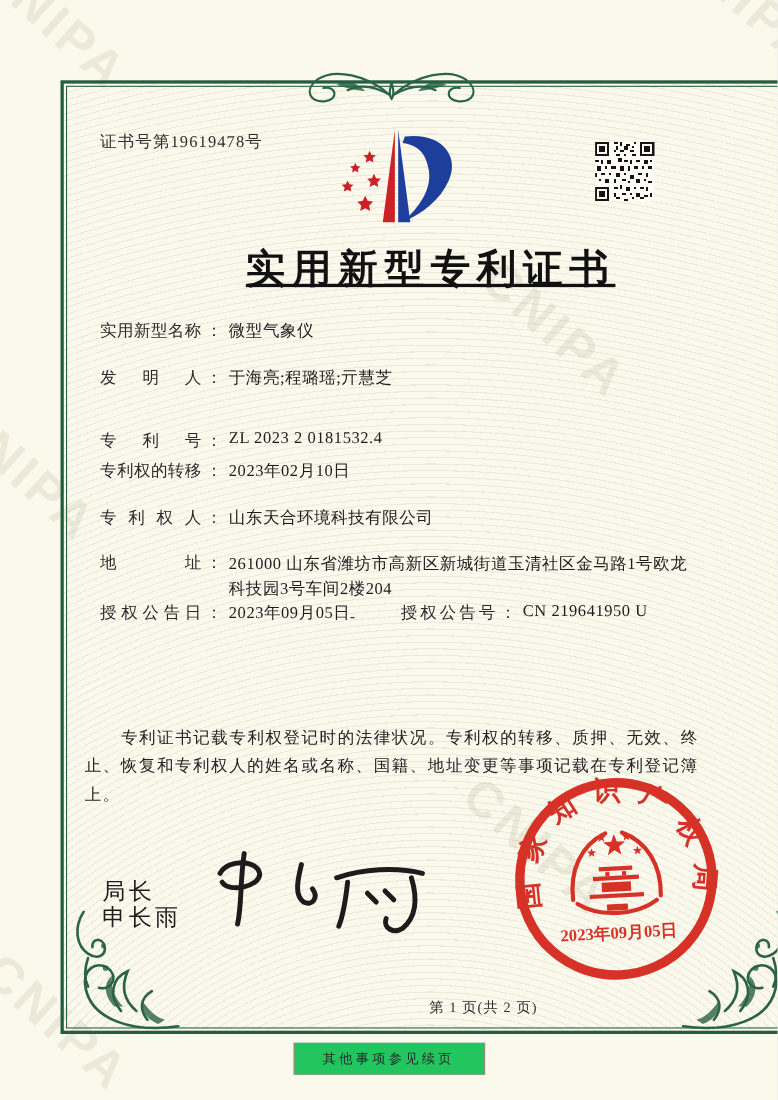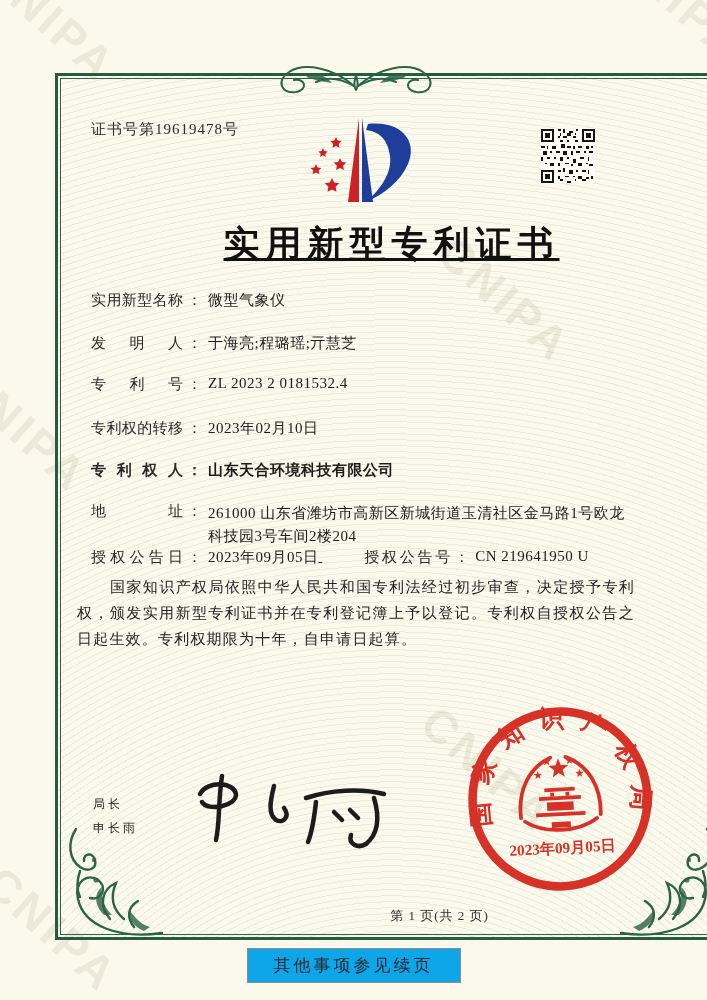--- a/index.html
+++ b/index.html
@@ -48,31 +48,31 @@
     color:#2a2a2a;vertical-align:top;
   }
   .colon{display:inline-block;margin:0 6px 0 4px;color:#2a2a2a;vertical-align:top;}
   .fvalue{display:inline-block;color:#1c1c1c;letter-spacing:0.5px;vertical-align:top;}
   .fvalue.wrap{white-space:normal;width:430px;line-height:23px;}
   .row-grant .grp2{margin-left:42px;}
   .para{
     position:absolute;left:19px;width:558px;font-size:15px;line-height:26px;
     letter-spacing:1.2px;text-indent:2.2em;color:#232323;text-align:justify;
   }
-  .signer{position:absolute;left:35px;font-size:12px;letter-spacing:3px;color:#1d1d1d;}
+  .signer{position:absolute;left:35px;font-size:21px;letter-spacing:3px;color:#1d1d1d;}
   .signature{position:absolute;left:130px;top:688px;width:215px;height:88px;}
   .seal{position:absolute;left:407px;top:628px;width:190px;height:190px;transform:rotate(-3deg);opacity:0.95;}
   .page-num{
     position:absolute;left:0;bottom:12px;width:100%;text-align:center;
     font-size:13px;letter-spacing:1px;color:#2f2f2f;padding-left:48px;
   }
   .footer-note{
     position:absolute;left:50%;top:948px;transform:translateX(-50%);
-    border:1px solid #8f8d83;background:#0ea5e9;padding:5px 26px;
-    font-size:17px;letter-spacing:3px;color:#2a2a2a;white-space:nowrap;
+    border:1px solid #8f8d83;background:#22c55e;padding:5px 26px;
+    font-size:12px;letter-spacing:3px;color:#2a2a2a;white-space:nowrap;
   }
   .ornament-top{position:absolute;left:178px;top:-20px;width:240px;height:44px;}
   .corner{position:absolute;width:118px;height:120px;bottom:-6px;}
   .corner.left{left:-8px;}
   .corner.right{right:-8px;transform:scaleX(-1);}
 </style>
 </head>
 <body>
 
 <div class="page">
@@ -222,42 +222,42 @@
     </svg>
 
     <div class="title">实用新型专利证书</div>
 
     <div class="row" style="top:215px;">
       <span class="flabel">实用新型名称</span><span class="colon">：</span><span class="fvalue">微型气象仪</span>
     </div>
     <div class="row" style="top:258px;">
       <span class="flabel">发明人</span><span class="colon">：</span><span class="fvalue">于海亮;程璐瑶;亓慧芝</span>
     </div>
-    <div class="row" style="top:299px;">
+    <div class="row" style="top:315px;">
       <span class="flabel">专利号</span><span class="colon">：</span><span class="fvalue">ZL 2023 2 0181532.4</span>
     </div>
     <div class="row" style="top:343px;">
       <span class="flabel">专利权的转移</span><span class="colon">：</span><span class="fvalue">2023年02月10日</span>
     </div>
-    <div class="row" style="top:385px;font-weight:bold;">
+    <div class="row" style="top:385px;">
       <span class="flabel">专利权人</span><span class="colon">：</span><span class="fvalue">山东天合环境科技有限公司</span>
     </div>
     <div class="row" style="top:426px;">
       <span class="flabel">地址</span><span class="colon">：</span><span class="fvalue wrap">261000 山东省潍坊市高新区新城街道玉清社区金马路1号欧龙科技园3号车间2楼204</span>
     </div>
     <div class="row row-grant" style="top:472px;text-decoration:underline;">
       <span>
         <span class="flabel">授权公告日</span><span class="colon">：</span><span class="fvalue">2023年09月05日</span>
       </span>
       <span class="grp2">
         <span class="flabel2">授权公告号</span><span class="colon">：</span><span class="fvalue">CN 219641950 U</span>
       </span>
     </div>
 
-    <div class="para" style="top:498px;">国家知识产权局依照中华人民共和国专利法经过初步审查，决定授予专利权，颁发实用新型专利证书并在专利登记簿上予以登记。专利权自授权公告之日起生效。专利权期限为十年，自申请日起算。</div>
+    <div class="para" style="top:582px;">专利证书记载专利权登记时的法律状况。专利权的转移、质押、无效、终止、恢复和专利权人的姓名或名称、国籍、地址变更等事项记载在专利登记簿上。</div>
 
     <div class="signer" style="top:720px;">局长</div>
     <div class="signer" style="top:744px;">申长雨</div>
 
     <svg class="signature" viewBox="0 0 215 88">
       <g stroke="#1c1c1c" stroke-width="4.5" fill="none" stroke-linecap="round" stroke-linejoin="round">
         <path d="M34,12 C30,38 32,58 28,76"></path>
         <path d="M12,30 C20,16 46,18 48,30 C49,42 20,48 14,38"></path>
         <path d="M86,22 C82,38 80,50 88,56 C96,60 102,52 96,44"></path>
         <path d="M118,34 C142,26 172,24 196,30"></path>

